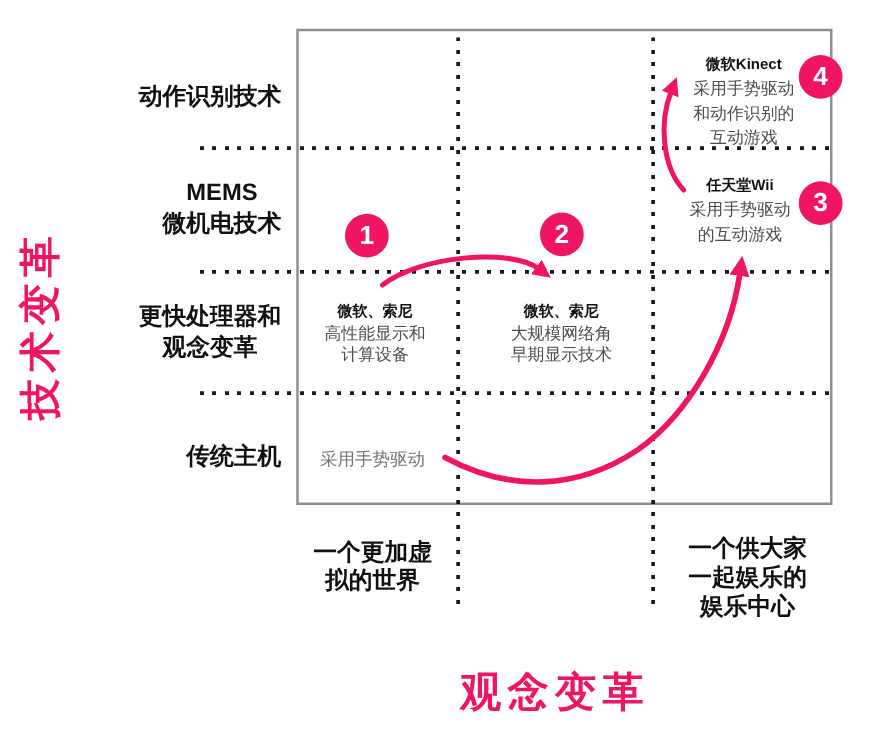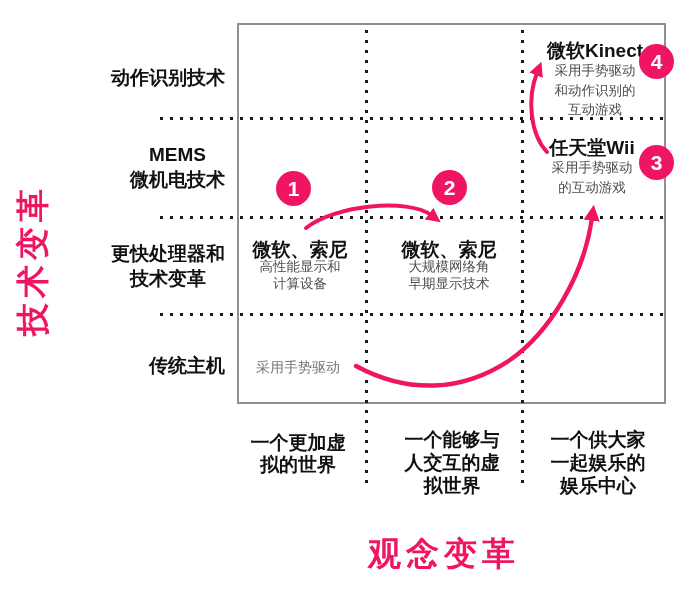--- a/index.html
+++ b/index.html
@@ -31,21 +31,21 @@
   }
   
   .box{left:237px;top:23px;width:429px;height:381px;border:2px solid var(--border);box-sizing:border-box;}
   
   .hdots{height:3px;left:160px;width:506px;
     background:repeating-linear-gradient(90deg,var(--dots) 0 3px,transparent 3px 10px);}
   .vdots{width:3px;top:30px;height:458px;
     background:repeating-linear-gradient(180deg,var(--dots) 0 3px,transparent 3px 10px);}
   
   .cell{transform:translateX(-50%);text-align:center;}
-  .cell .t{font-weight:700;font-size:19px;line-height:17px;color:var(--text);}
+  .cell .t{font-weight:700;font-size:12px;line-height:17px;color:var(--text);}
   .cell .d{font-size:13.5px;line-height:17px;color:var(--desc-text);}
   .cell3 .t,.cell4 .t{line-height:20px;}
   .cell3 .d,.cell4 .d{line-height:19.5px;}
   .early{transform:translateX(-50%);font-size:14px;color:var(--muted-text);white-space:nowrap;}
   
   .badge{
     width:35px;height:35px;border-radius:50%;background:var(--accent);
     color:#fff;font-weight:700;font-size:21px;line-height:35px;text-align:center;z-index:3;
   }
   
@@ -61,21 +61,21 @@
 
 <div class="stage">
 
   <div class="abs axis-title y-title">技术变革</div>
   <div class="abs axis-title x-title">观念变革</div>
 
   <div class="abs row-label ml" style="top:65px">动作识别技术</div>
   <div class="abs row-label ml" style="top:142px">MEMS
 微机电技术</div>
   <div class="abs row-label ml" style="top:241px">更快处理器和
-技术变革</div>
+观念变革</div>
   <div class="abs row-label ml" style="top:353px">传统主机</div>
 
   <div class="abs box"></div>
 
   <div class="abs hdots" style="top:117px"></div>
   <div class="abs hdots" style="top:216px"></div>
   <div class="abs hdots" style="top:313px"></div>
 
   <div class="abs vdots" style="left:365px"></div>
   <div class="abs vdots" style="left:521px"></div>
@@ -114,20 +114,17 @@
     <path class="arrow" stroke-width="4" marker-end="url(#ah)" d="M547,152 C530,134 527,98 537,73"></path>
   </svg>
 
   <div class="abs badge" style="left:276px;top:171px">1</div>
   <div class="abs badge" style="left:432px;top:170px">2</div>
   <div class="abs badge" style="left:639px;top:145px">3</div>
   <div class="abs badge" style="left:639px;top:44px">4</div>
 
   <div class="abs col-label col1 ml" style="left:298px;top:432px">一个更加虚
 拟的世界</div>
-  <div class="abs col-label col2 ml" style="left:452px;top:428px">一个能够与
-人交互的虚
-拟世界</div>
   <div class="abs col-label col3 ml" style="left:598px;top:428px">一个供大家
 一起娱乐的
 娱乐中心</div>
 
 </div>
 
 </body></html>

